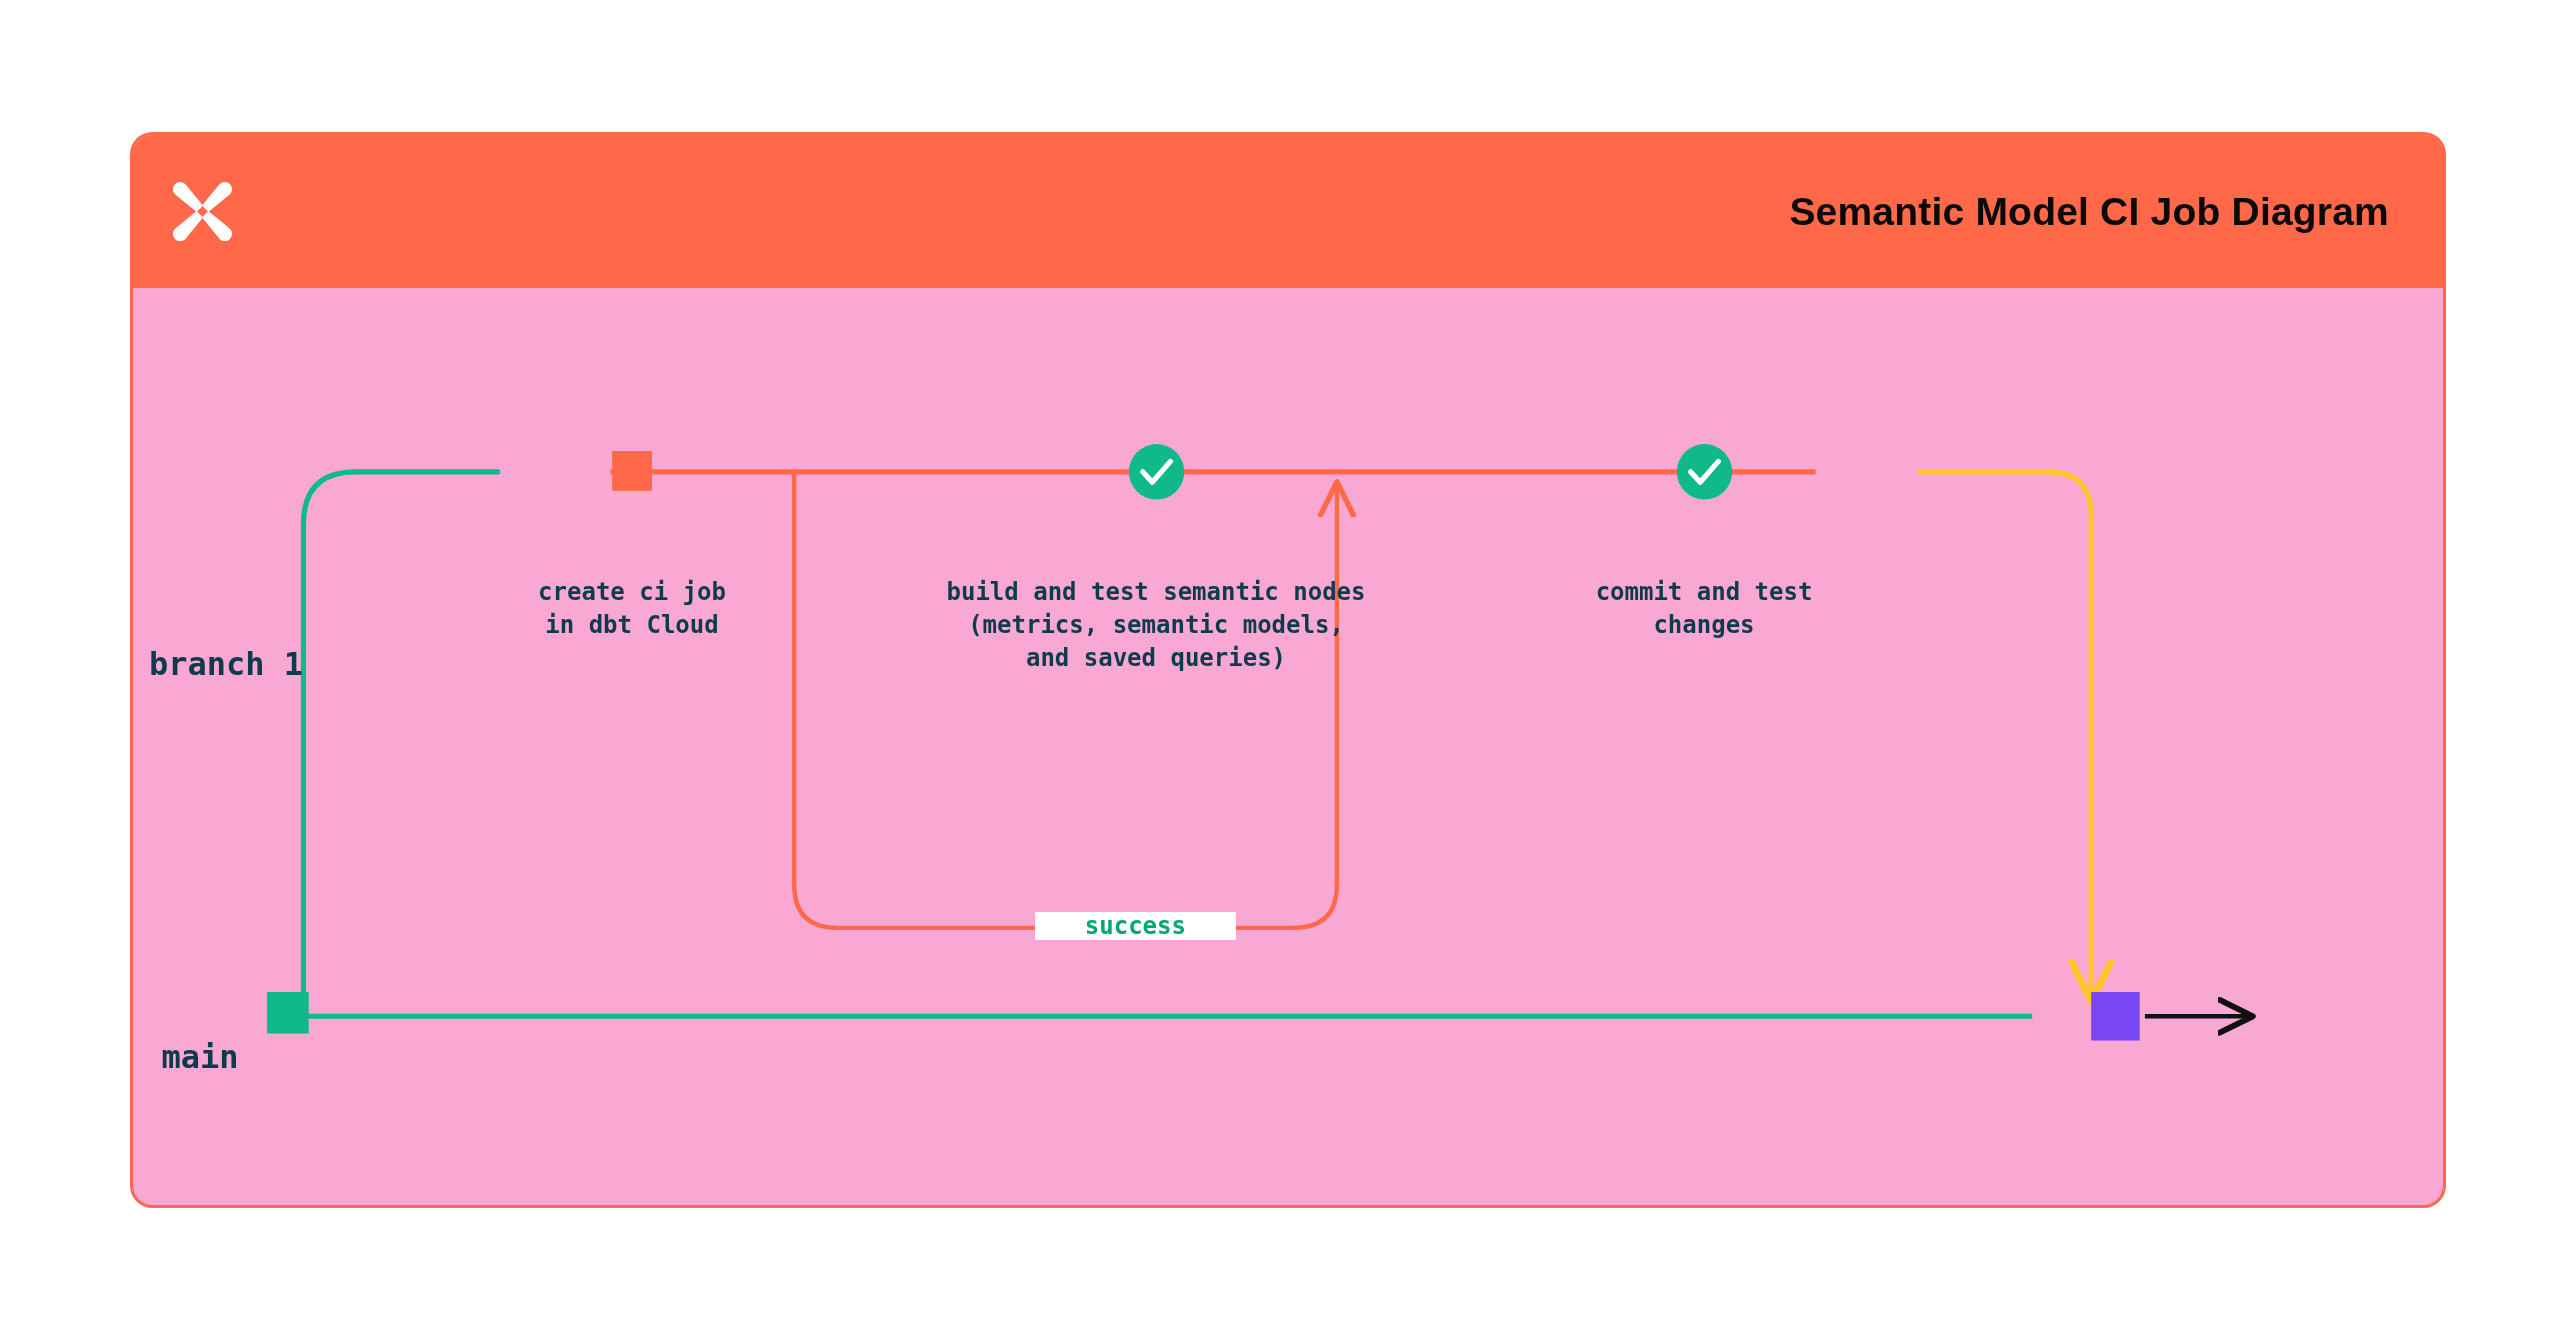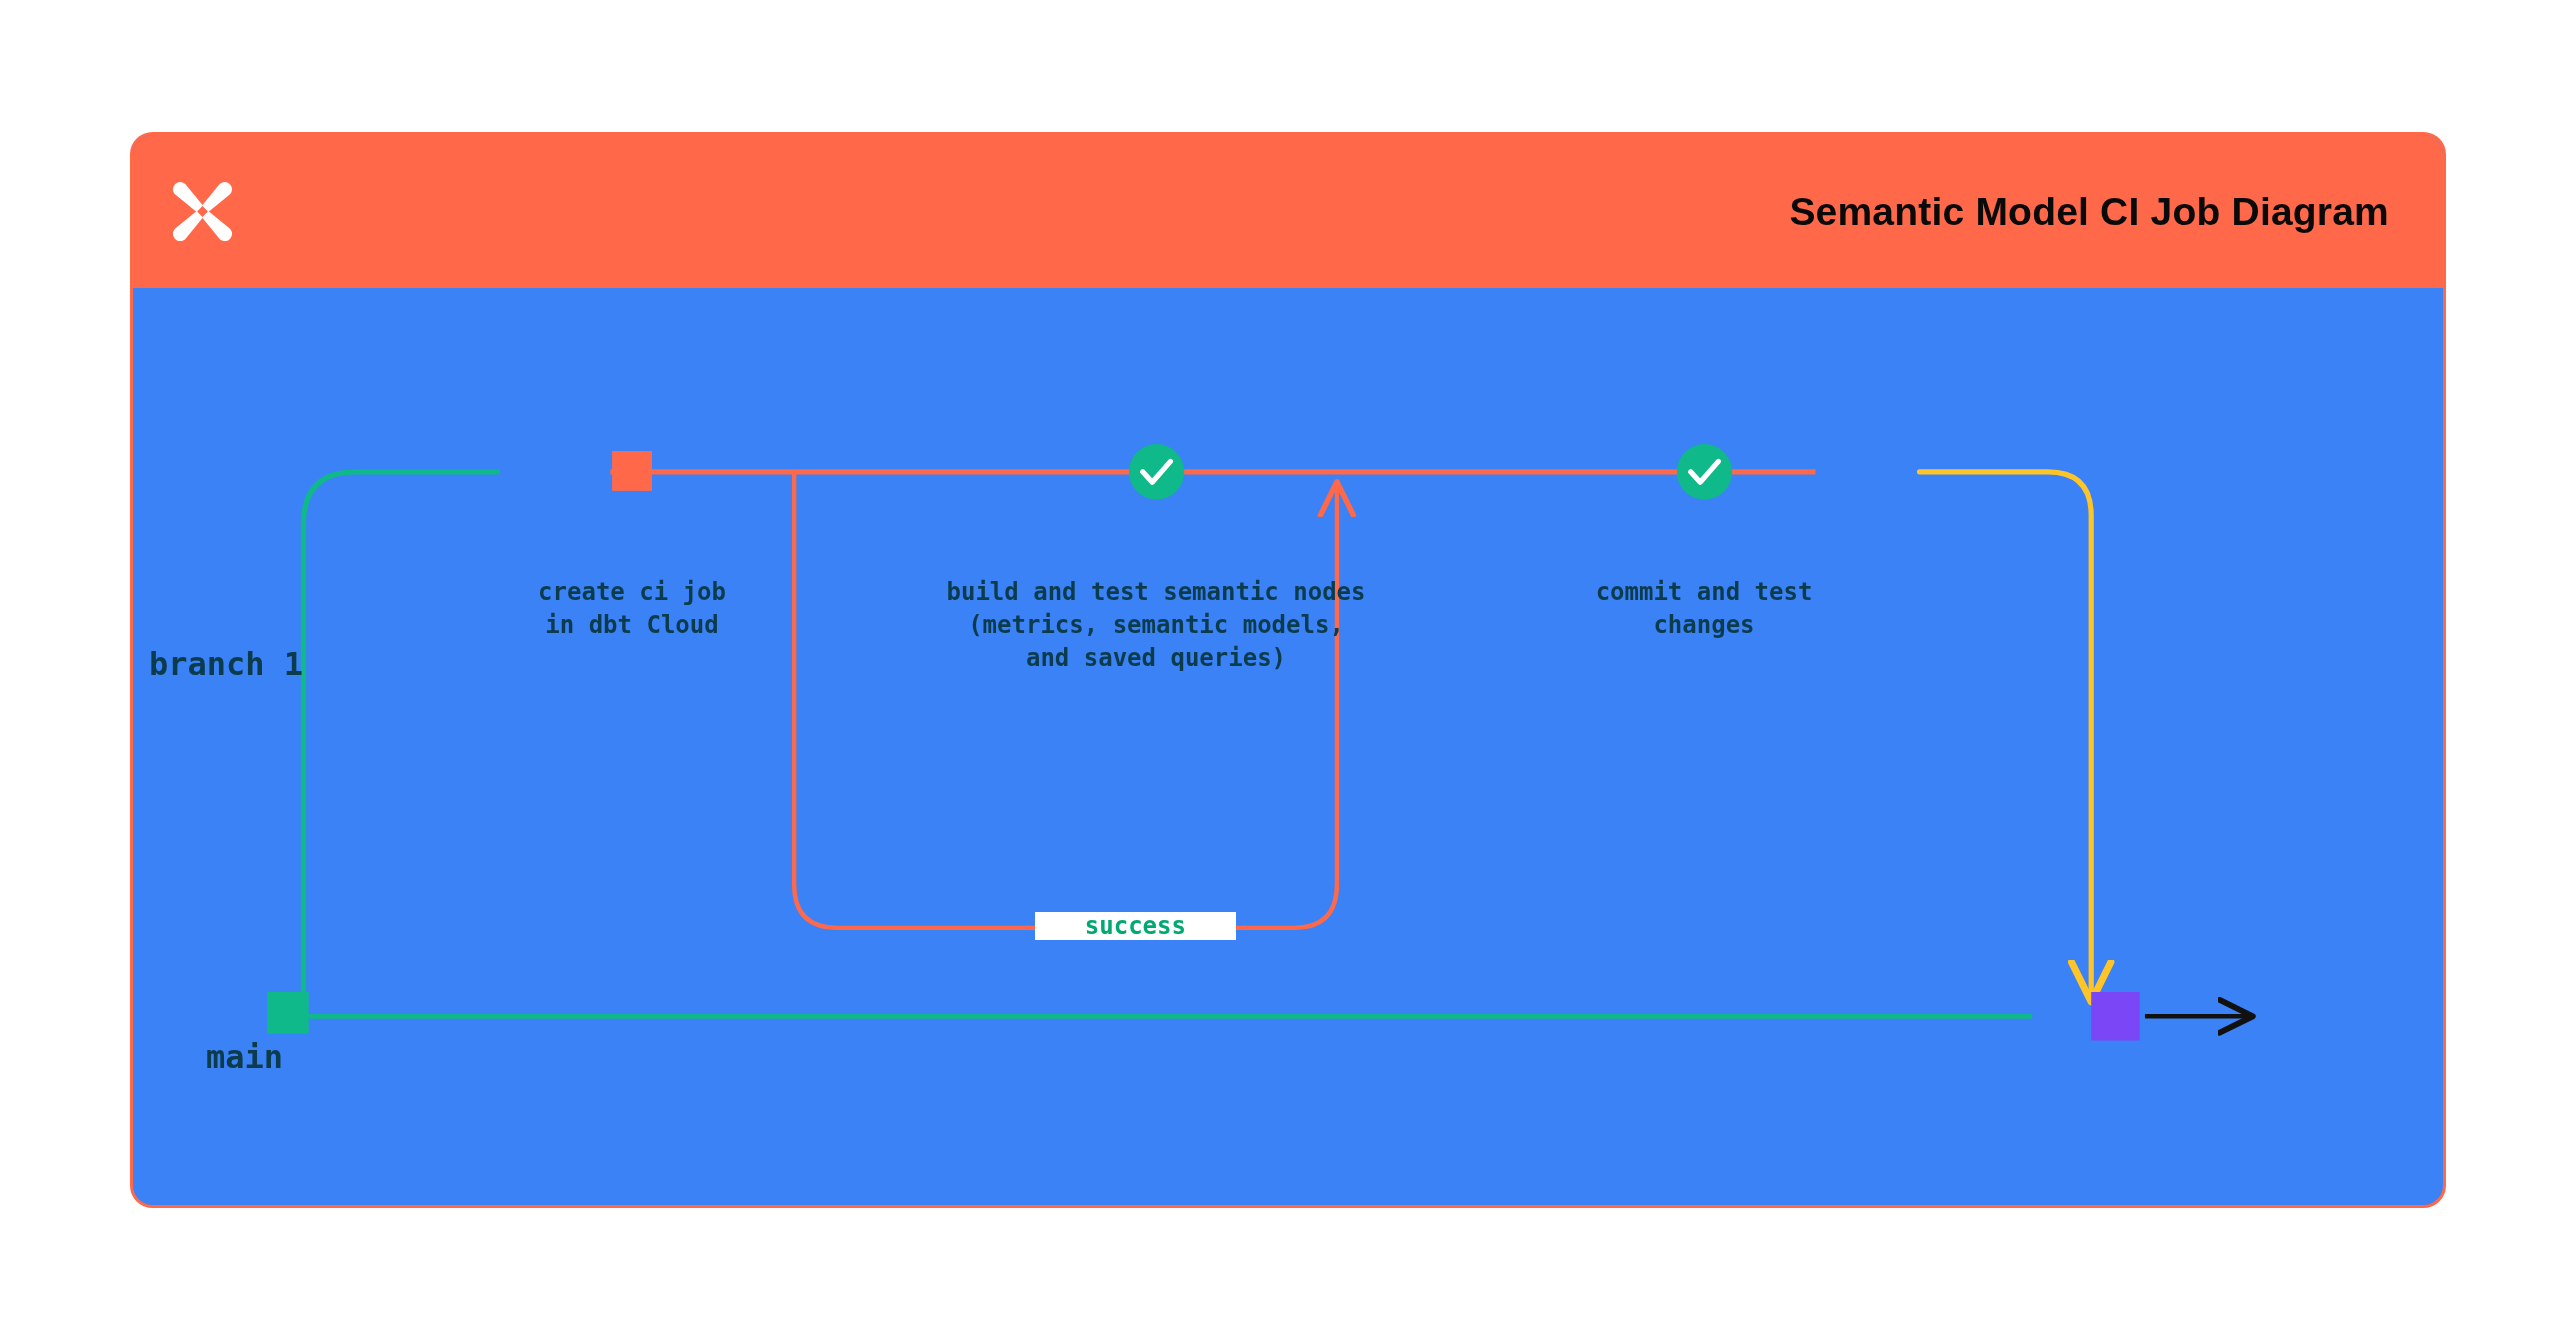--- a/index.html
+++ b/index.html
@@ -7,21 +7,21 @@
     width:2576px;height:1324px;overflow:hidden;
     font-family:"DejaVu Sans", sans-serif;
   }
   .stage{position:relative;width:2576px;height:1324px;}
 
   
   .card{
     position:absolute;left:130px;top:132px;width:2316px;height:1076px;
     border:3.5px solid #FF694A;
     border-radius:22.6px;
-    background:#3b82f6;
+    background:#f9a8d4;
     box-sizing:border-box;
     overflow:hidden;
   }
   .card-header{
     position:absolute;left:0;top:0;width:100%;height:153px;
     background:#FF694A;
     display:flex;align-items:center;justify-content:space-between;
     box-sizing:border-box;
     padding:0 54px 0 33px;
   }
@@ -150,21 +150,21 @@
           <path d="M1796 212 l11 12 l21 -24" fill="none" stroke="#ffffff" stroke-width="6" stroke-linecap="round" stroke-linejoin="round"></path>
         </g>
 
         <rect x="2258" y="812" width="56" height="56" fill="#7B46F6"></rect>
 
         <rect x="154" y="812" width="48" height="48" fill="#0FB98A"></rect>
       </svg>
 
       <div class="lbl branch-title" style="left:0px;top:311px;width:170px;padding-right:24px;">branch 1</div>
 
-      <div class="lbl branch-title" style="left:16px;top:704px;width:134px;padding-right:22.6px;">main</div>
+      <div class="lbl branch-title" style="left:0px;top:704px;width:134px;padding-right:22.6px;text-align:center;">main</div>
 
       <div class="lbl node-cap" style="left:356px;top:245px;width:286px;">create ci job
 in dbt Cloud</div>
 
       <div class="lbl node-cap" style="left:763px;top:245px;width:520px;">build and test semantic nodes
 (metrics, semantic models,
 and saved queries)</div>
 
       <div class="lbl node-cap" style="left:1422px;top:245px;width:298px;">commit and test
 changes</div>

